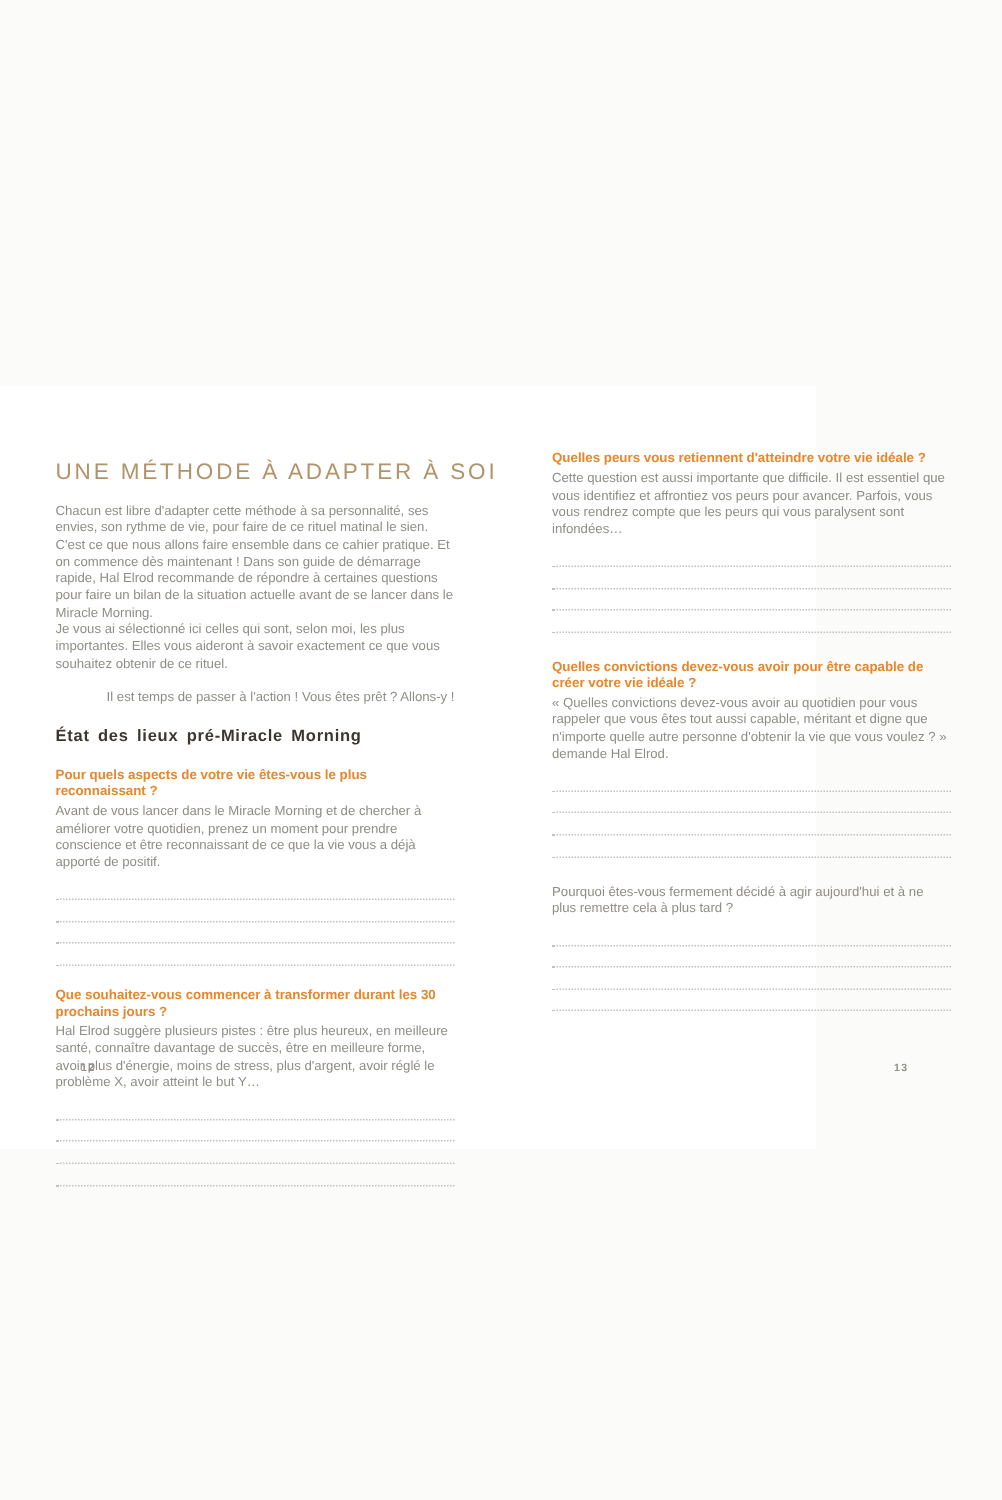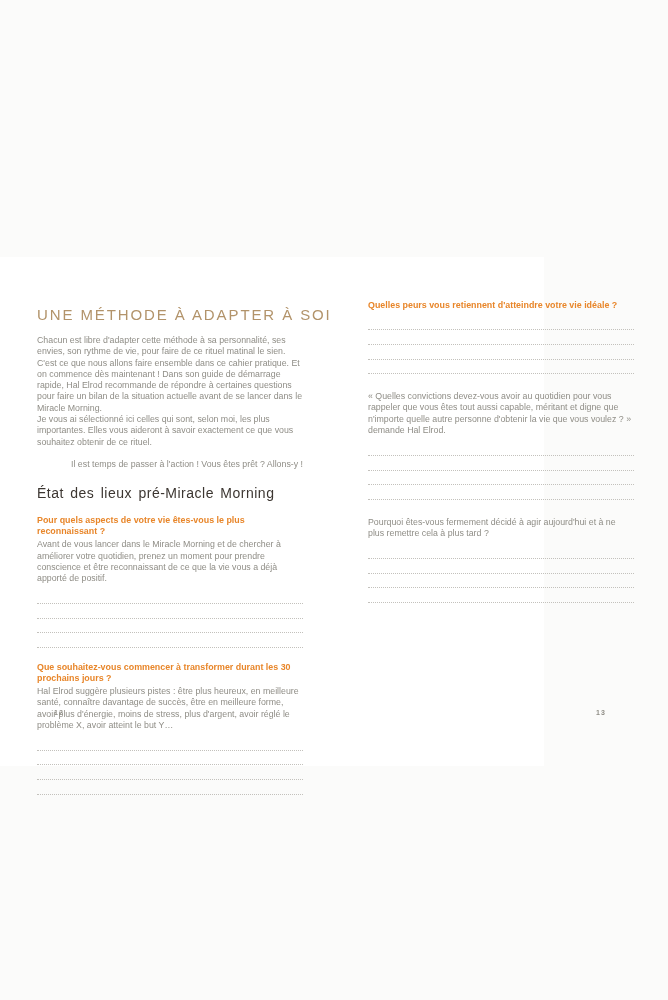--- a/index.html
+++ b/index.html
@@ -42,22 +42,22 @@
   .body-text, .question-description {
     margin: 0;
     font-size: 8.8px;
     line-height: 11.3px;
     color: var(--body-gray, #8f8d86);
   }
   .intro-block { margin-top: 12px; }
   .cta { margin-top: 11px; text-align: right; }
   .section-heading {
     margin: 15px 0 0 0;
-    font-size: 14px;
-    font-weight: normal;
+    font-size: 11px;
+    font-weight: bold;
     letter-spacing: 0.5px;
     word-spacing: 2px;
     color: var(--heading-dark, #3c3631);
   }
   .question-block { margin-top: 14px; }
   .question-block.first-right { margin-top: 43px; }
   .question-block.spaced { margin-top: 17px; }
   .question-title {
     margin: 0 0 2.5px 0;
     font-size: 8.9px;
@@ -120,29 +120,31 @@
         </div>
     </div>
 
     <div class="page-number num-left">12</div>
   </div>
 
   <div class="page page-right">
 
     <div class="question-block first-right">
       <p class="question-title">Quelles peurs vous retiennent d'atteindre votre vie idéale ?</p>
+      <p class="question-description">Cette question est aussi importante que difficile. Il est essentiel que vous identifiez et affrontiez vos peurs pour avancer. Parfois, vous vous rendrez compte que les peurs qui vous paralysent sont infondées…</p>
       <div class="answer-lines">
           <div class="answer-line"></div>
           <div class="answer-line"></div>
           <div class="answer-line"></div>
           <div class="answer-line"></div>
         </div>
     </div>
 
     <div class="question-block spaced">
+      <p class="question-title">Quelles convictions devez-vous avoir pour être capable de créer votre vie idéale ?</p>
       <p class="question-description">« Quelles convictions devez-vous avoir au quotidien pour vous rappeler que vous êtes tout aussi capable, méritant et digne que n'importe quelle autre personne d'obtenir la vie que vous voulez ? » demande Hal Elrod.</p>
       <div class="answer-lines">
           <div class="answer-line"></div>
           <div class="answer-line"></div>
           <div class="answer-line"></div>
           <div class="answer-line"></div>
         </div>
     </div>
 
     <div class="question-block spaced">

